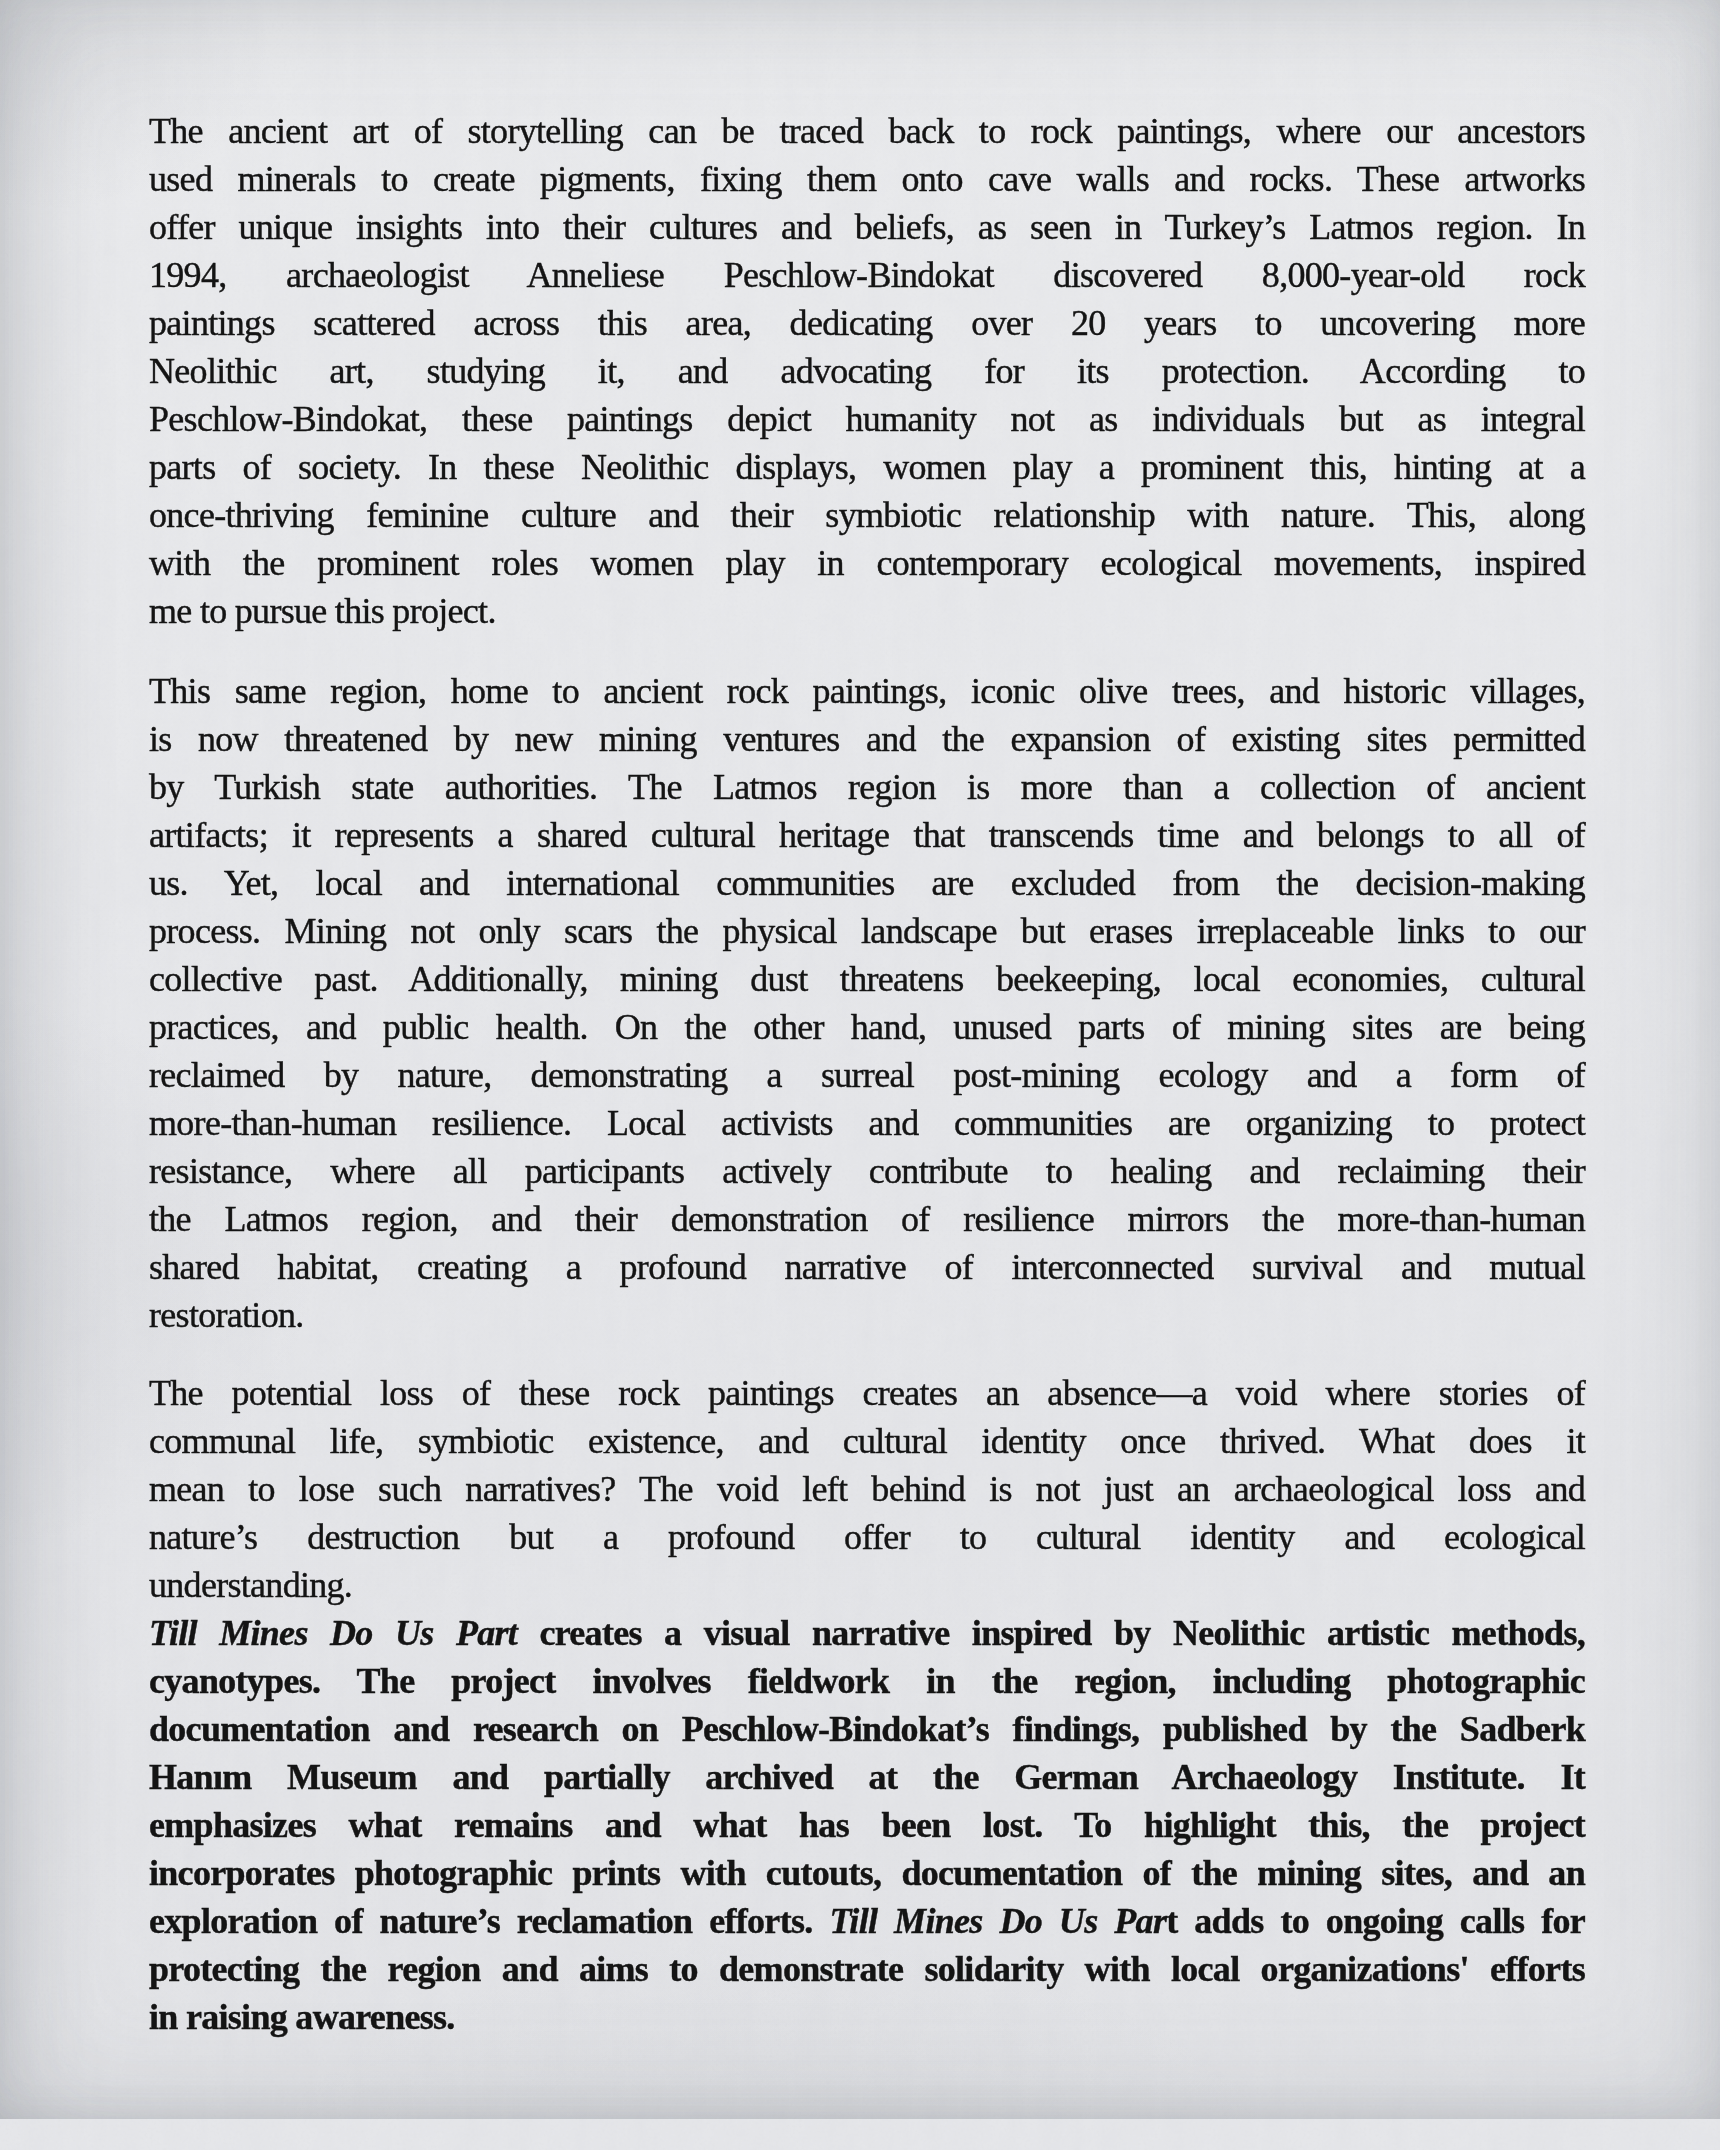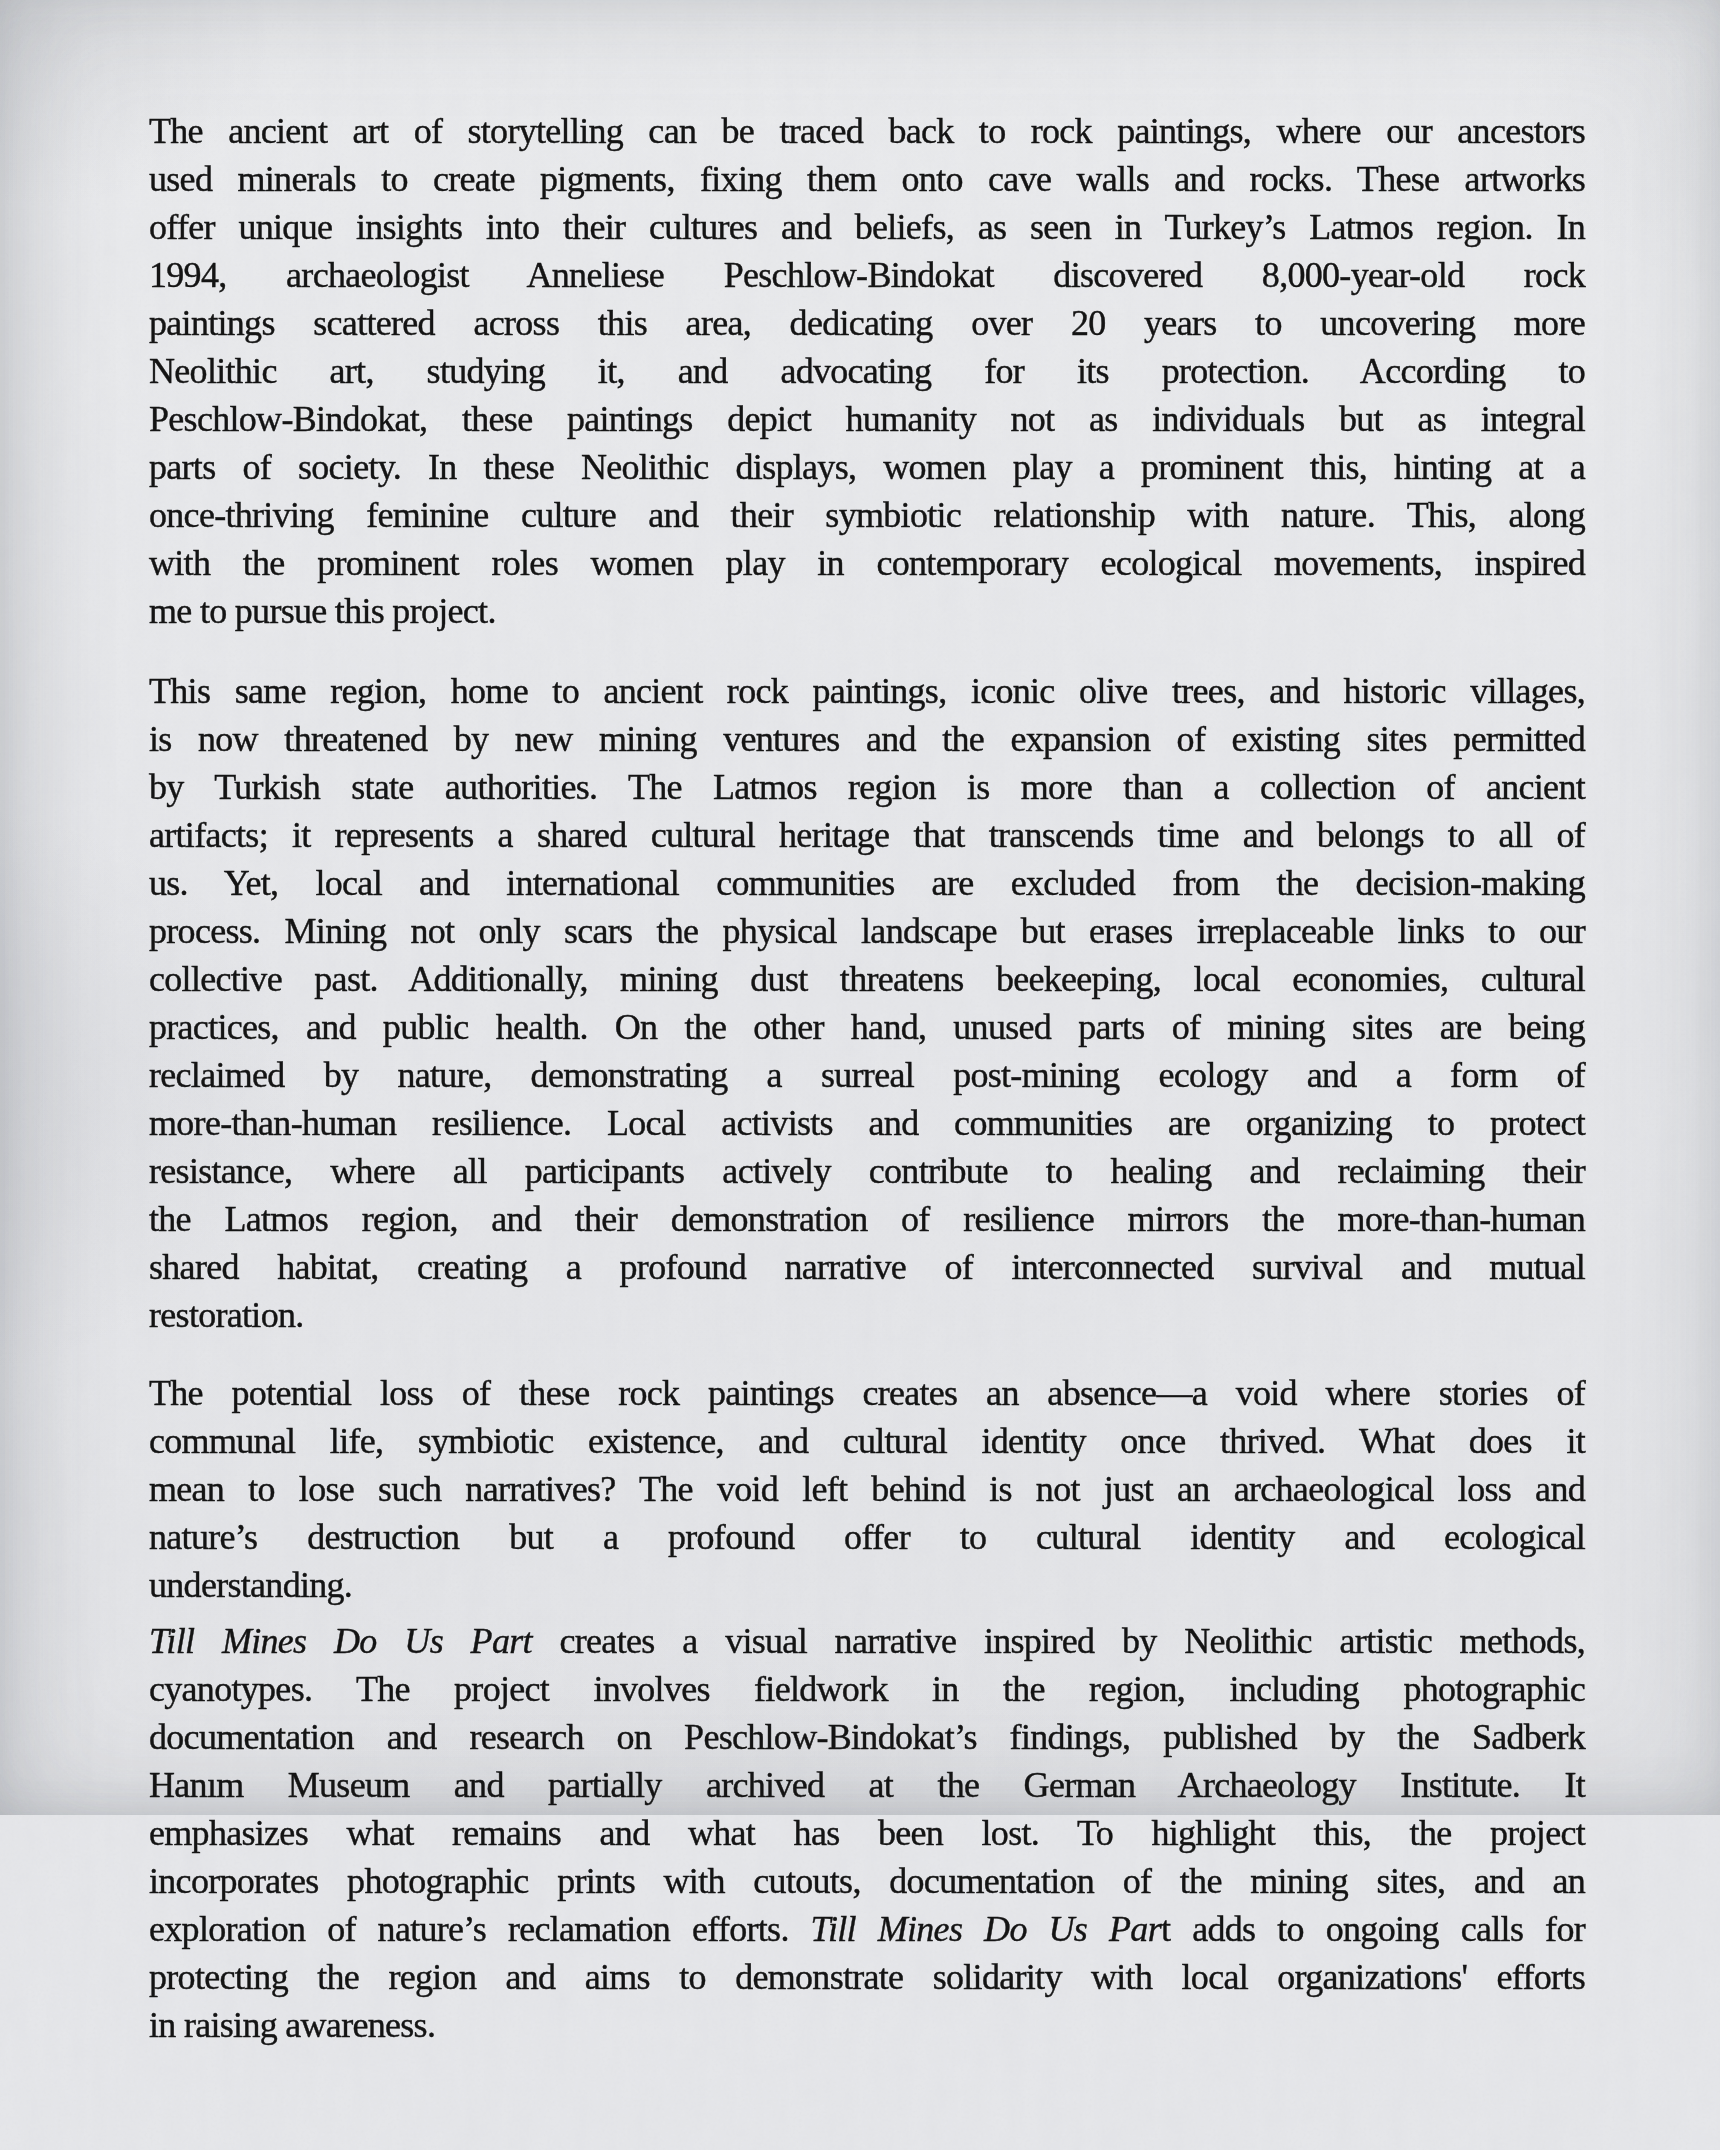--- a/index.html
+++ b/index.html
@@ -4,21 +4,21 @@
 <style>
   html, body { margin: 0; padding: 0; }
   body {
     width: 1720px; height: 2151px;
     overflow: hidden;
     background: #e9eaed;
     font-family: "Liberation Serif", "DejaVu Serif", serif;
   }
   .page {
     position: relative;
-    width: 1720px; height: 1815px;
+    width: 1720px; height: 2119px;
     background: linear-gradient(180deg, #edeef0 0%, #e9eaed 55%, #e6e7ea 100%);
   }
   svg.texture {
     position: absolute; left: 0; top: 0;
     mix-blend-mode: multiply;
     pointer-events: none;
   }
   .vignette {
     position: absolute; left: 0; top: 0; right: 0; bottom: 0;
     pointer-events: none;
@@ -40,21 +40,21 @@
     color: #141414;
     font-size: 36px;
     line-height: 48px;
     letter-spacing: -0.7px;
     -webkit-text-stroke: 0.4px #141414;
     text-rendering: optimizeLegibility;
   }
   .para { margin: 0; }
   .para-2 { margin-top: 32px; }
   .para-3 { margin-top: 30px; }
-  .para-4 { margin-top: 8px; }
+  .para-4 { margin-top: 0; font-weight: bold; }
   .line {
     text-align: justify;
     text-align-last: justify;
     white-space: normal;
   }
   .line.last {
     text-align: right;
     text-align-last: left;
   }
   .it { font-style: italic; }

